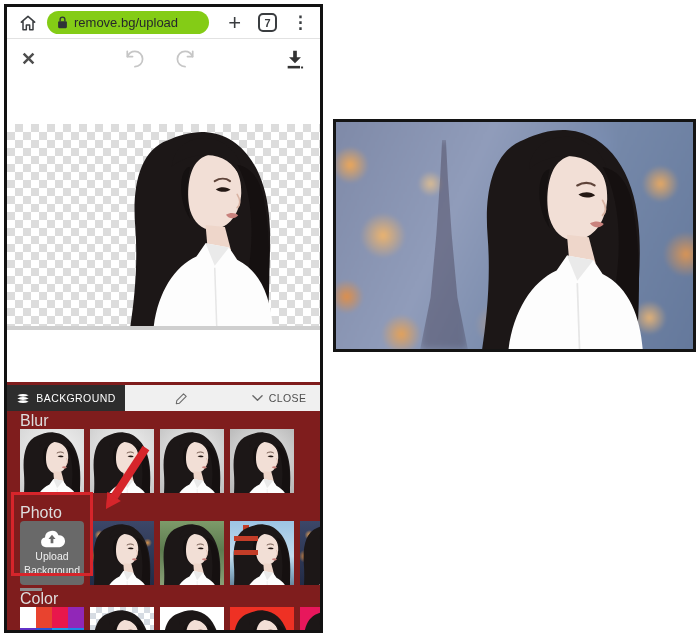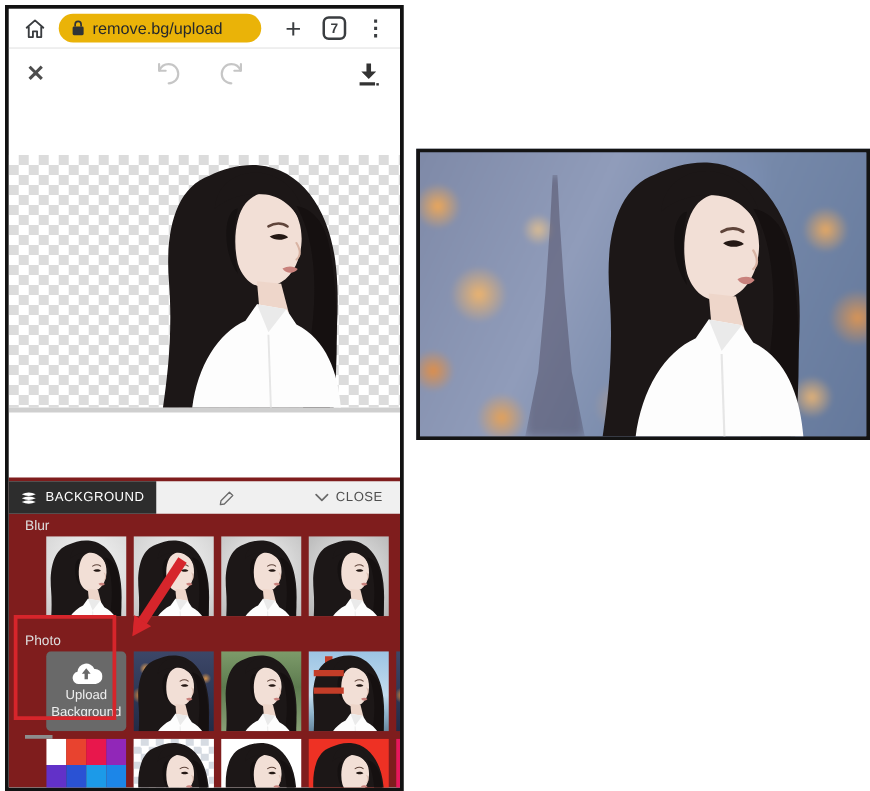--- a/index.html
+++ b/index.html
@@ -4,21 +4,21 @@
 <style>
   * { margin:0; padding:0; box-sizing:border-box; }
   html,body { width:696px; height:633px; background:#fff; font-family:"Liberation Sans", sans-serif; overflow:hidden; }
   .page { position:relative; width:696px; height:633px; background:#fff; }
 
   
   .phone { position:absolute; left:4px; top:4px; width:319px; height:629px; border:3px solid #121212; background:#fff; overflow:hidden; }
 
   .browser-bar { height:32px; display:flex; align-items:center; padding:0 11px; border-bottom:1px solid #e2e2e2; background:#fff; }
   .home-ic { width:20px; height:20px; flex:none; }
-  .url-pill { margin-left:9px; width:162px; height:23px; border-radius:12px; background:#eab308; display:flex; align-items:center; padding:0 10px; gap:6px; }
+  .url-pill { margin-left:9px; width:162px; height:23px; border-radius:12px; background:#84cc16; display:flex; align-items:center; padding:0 10px; gap:6px; }
   .lock-ic { width:11px; height:13px; flex:none; }
   .url-text { font-size:13px; color:#26282b; white-space:nowrap; }
   .bspacer { flex:1; }
   .plus-btn { font-size:22px; font-weight:400; color:#3a3d40; line-height:20px; margin-right:17px; }
   .tab-counter { width:19px; height:19px; border:2px solid #3a3d40; border-radius:5px; color:#3a3d40; font-size:11px; font-weight:bold; display:flex; align-items:center; justify-content:center; margin-right:15px; }
   .menu-btn { font-size:17px; font-weight:bold; color:#3a3d40; letter-spacing:0; }
 
   .editor-toolbar { height:39px; display:flex; align-items:center; padding:0 14px; background:#fff; }
   .x-btn { font-size:18px; font-weight:bold; color:#4d4d4d; line-height:1; }
   .center-icons { flex:1; display:flex; justify-content:center; gap:30px; align-items:center; }
@@ -31,24 +31,24 @@
   .gap-bottom { height:52px; background:#fff; }
 
   
   .panel { position:relative; height:248px; background:#7f1d1d; padding-top:3px; color:#e4e4e4; }
   .tab-row { height:26px; display:flex; background:#f0f0f0; align-items:stretch; }
   .tab { display:flex; align-items:center; justify-content:center; gap:6px; font-size:10.5px; letter-spacing:.4px; color:#4e4e4e; }
   .tab-active { width:118px; background:#2d2d2d; color:#fff; }
   .tab-mid { flex:1; }
   .tab-right { width:82px; }
 
-  .sec-label { font-size:11px; line-height:12px; color:#dedede; margin:4px 0 2px 13px; }
+  .sec-label { font-size:16px; line-height:12px; color:#dedede; margin:4px 0 2px 13px; }
   .sec-label.photo { margin-top:14px; }
   .sec-label.color { margin-top:2px; }
-  .thumb-row { display:flex; gap:6px; padding-left:30px; height:64px; overflow:hidden; }
+  .thumb-row { display:flex; gap:6px; padding-left:13px; height:64px; overflow:hidden; }
   .thumb { position:relative; width:64px; height:64px; flex:none; overflow:hidden; }
   .thumb svg.mini { position:absolute; inset:0; width:100%; height:100%; }
 
   .bg-blur0 { background:radial-gradient(circle at 55% 35%, #f4f4f4 0%, #dadada 70%, #c9c9c9 100%); }
   .bg-blur1 { background:radial-gradient(circle at 55% 35%, #f2f2f2 0%, #d6d6d6 65%, #c3c3c3 100%); }
   .bg-blur2 { background:radial-gradient(circle at 50% 40%, #f5f5f5 0%, #d2d2d2 60%, #bdbdbd 100%); }
   .bg-blur3 { background:radial-gradient(circle at 50% 45%, #f7f7f7 0%, #cecece 55%, #b5b5b5 100%); }
 
   .bg-bokeh {
     background:
@@ -246,20 +246,21 @@
             </svg>
         </div>
         <div class="thumb bg-bokeh">
           <svg class="mini" viewBox="25 0 150 200" preserveAspectRatio="xMidYMin slice">
               <use href="#portrait"></use>
             </svg>
         </div>
       </div>
       <div class="scroll-ind"></div>
 
+      <div class="sec-label color">Color</div>
       <div class="thumb-row">
         <div class="thumb">
           <div class="palette-grid">
             <div class="palette-cell" style="background: rgb(255, 255, 255);"></div>
             <div class="palette-cell" style="background: rgb(232, 67, 47);"></div>
             <div class="palette-cell" style="background: rgb(232, 23, 76);"></div>
             <div class="palette-cell" style="background: rgb(145, 39, 184);"></div>
             <div class="palette-cell" style="background: rgb(98, 49, 200);"></div>
             <div class="palette-cell" style="background: rgb(42, 82, 212);"></div>
             <div class="palette-cell" style="background: rgb(28, 154, 232);"></div>

